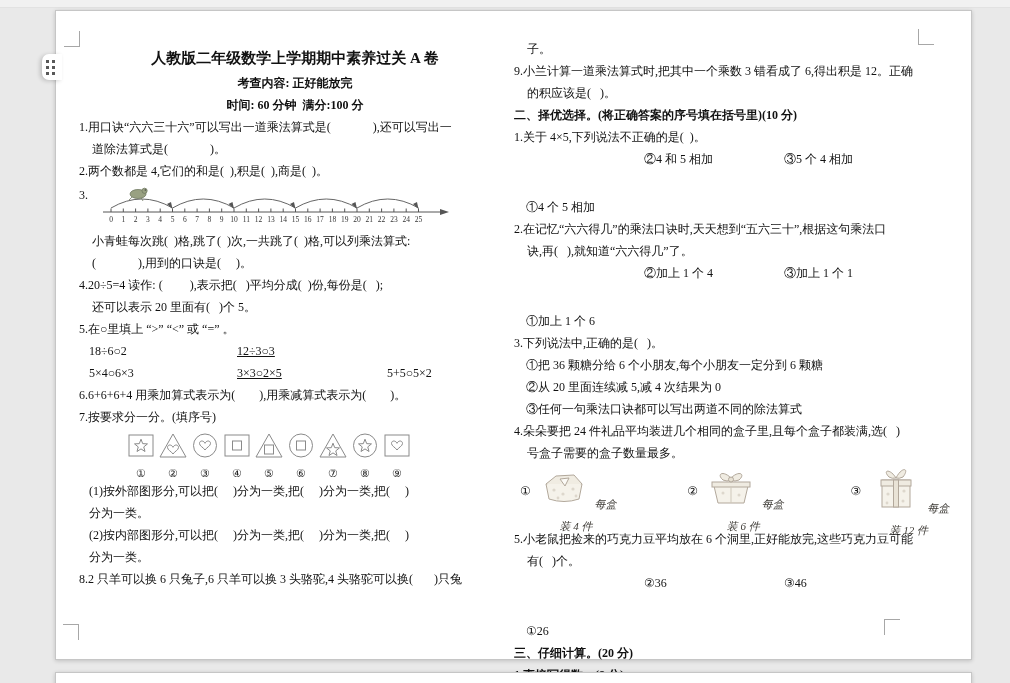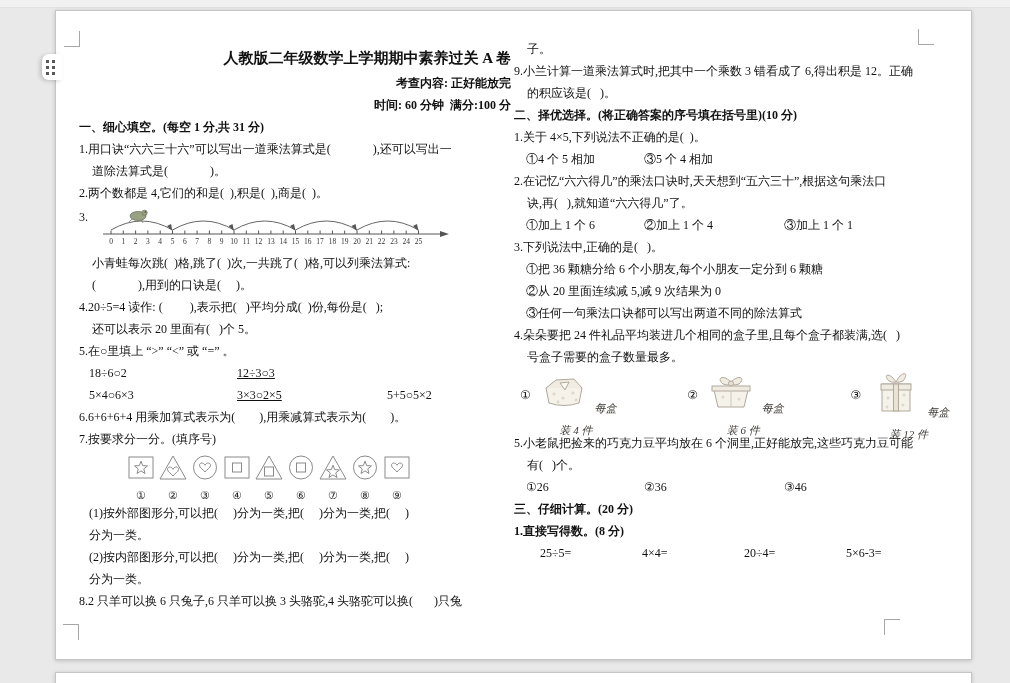--- a/index.html
+++ b/index.html
@@ -30,31 +30,31 @@
     display:flex;align-items:center;justify-content:flex-start;padding-left:4px;box-sizing:border-box;cursor:grab;
   }
   .handle .dots{display:grid;grid-template-columns:3px 3px;grid-template-rows:3px 3px 3px;gap:3px;}
   .handle .dots i{background:#585858;width:3px;height:3px;display:block;}
   
   .col{position:absolute;font-size:12px;line-height:22px;}
   .col-left{left:23px;top:33px;width:432px;}
   .col-right{left:458px;top:27px;width:438px;}
   .line{white-space:pre;}
   .b{font-weight:bold;}
-  .center{text-align:right;}
+  .center{text-align:center;}
   .title{font-size:15px;line-height:28px;}
   .ind1{padding-left:13px;}
   .ind2{padding-left:10px;}
   .row{display:flex;}
   .row span{white-space:pre;display:inline-block;}
   .cmp{padding-left:10px;}
   .cmp span:nth-child(1){width:148px;}
   .cmp span:nth-child(2){width:150px;text-decoration:underline;}
   .opt{padding-left:12px;}
-  .opt span:nth-child(1){width:118px;}
+  .opt span:nth-child(1){width:118px;margin-top:48px;}
   .opt span:nth-child(2){width:140px;}
   .calc{padding-left:26px;}
   .calc span{width:102px;}
   
   .nl-block{display:flex;align-items:flex-start;height:44px;margin:2px 0 2px 0;}
   .nl-label{width:22px;white-space:pre;}
   .shapes-block{margin:4px 0 2px 46px;height:46px;display:flex;}
   .fig-cell{width:32px;text-align:center;}
   .fig-cell .num{font-size:11px;line-height:14px;color:#222;}
   .gifts-block{display:flex;height:62px;margin:2px 0 0 2px;}
@@ -85,21 +85,20 @@
         <i></i>
         <i></i>
         <i></i>
       </span>
   </div>
 
   <div class="col col-left">
     <div class="line b center title">人教版二年级数学上学期期中素养过关 A 卷</div>
     <div class="line b center">考查内容: 正好能放完</div>
     <div class="line b center">时间: 60 分钟  满分:100 分</div>
-    <div class="line b">一、细心填空。(每空 1 分,共 31 分)</div>
     <div class="line">1.用口诀“六六三十六”可以写出一道乘法算式是(              ),还可以写出一</div>
     <div class="line ind1">道除法算式是(              )。</div>
     <div class="line">2.两个数都是 4,它们的和是(  ),积是(  ),商是(  )。</div>
     <div class="nl-block">
       <span class="nl-label">3.</span>
       <svg id="numberline-svg" width="352" height="44" viewBox="0 0 352 44">
           <line x1="2" y1="28" x2="340" y2="28" stroke="#555" stroke-width="1"></line>
           <polygon points="348,28 339,25 339,31" fill="#555"></polygon>
           <line x1="10" y1="24.5" x2="10" y2="28" stroke="#555" stroke-width="1"></line>
           <text x="10" y="38" text-anchor="middle" font-size="7.5" fill="#333">0</text>
@@ -233,32 +232,33 @@
   </div>
 
   <div class="col col-right">
     <div class="line ind1">子。</div>
     <div class="line">9.小兰计算一道乘法算式时,把其中一个乘数 3 错看成了 6,得出积是 12。正确</div>
     <div class="line ind1">的积应该是(   )。</div>
     <div class="line b">二、择优选择。(将正确答案的序号填在括号里)(10 分)</div>
     <div class="line">1.关于 4×5,下列说法不正确的是(  )。</div>
     <div class="line row opt">
       <span>①4 个 5 相加</span>
+      <span>②4 和 5 相加</span>
       <span>③5 个 4 相加</span>
     </div>
     <div class="line">2.在记忆“六六得几”的乘法口诀时,天天想到“五六三十”,根据这句乘法口</div>
     <div class="line ind1">诀,再(   ),就知道“六六得几”了。</div>
     <div class="line row opt">
       <span>①加上 1 个 6</span>
       <span>②加上 1 个 4</span>
       <span>③加上 1 个 1</span>
     </div>
     <div class="line">3.下列说法中,正确的是(   )。</div>
     <div class="line opt">①把 36 颗糖分给 6 个小朋友,每个小朋友一定分到 6 颗糖</div>
-    <div class="line opt">②从 20 里面连续减 5,减 9 次结果为 0</div>
+    <div class="line opt">②从 20 里面连续减 5,减 4 次结果为 0</div>
     <div class="line opt">③任何一句乘法口诀都可以写出两道不同的除法算式</div>
     <div class="line">4.朵朵要把 24 件礼品平均装进几个相同的盒子里,且每个盒子都装满,选(   )</div>
     <div class="line ind1">号盒子需要的盒子数量最多。</div>
 
     <div class="gifts-block">
       <div class="gift g1">
         <span class="gnum">①</span>
         <span class="gbody">
           <svg width="56" height="42" viewBox="0 0 56 42">
             <path d="M10,18 Q28,12 46,18 L43,33 Q28,38 13,33 Z" fill="#f5f2ea" stroke="#b2a89b"></path>

